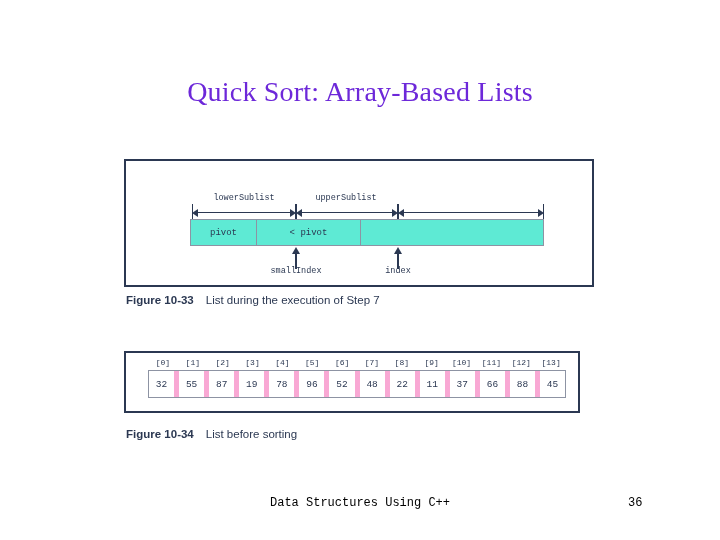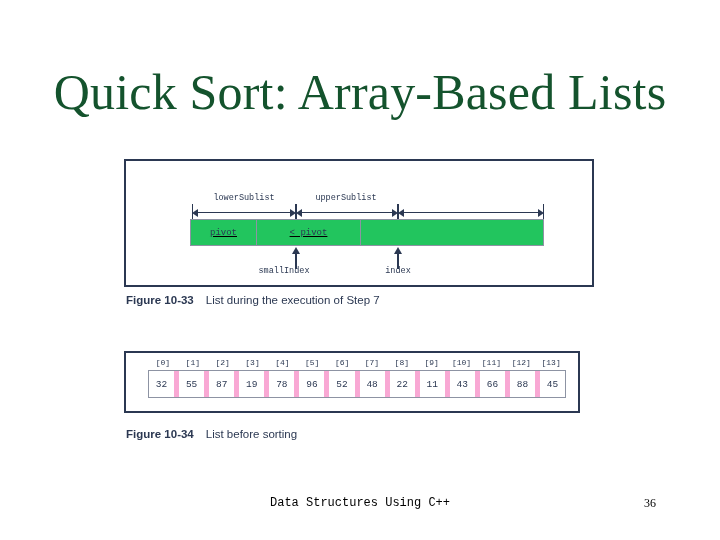--- a/index.html
+++ b/index.html
@@ -16,23 +16,23 @@
   }
 
   
   #slide-title {
     position: absolute;
     left: 0;
     top: 68px;
     width: 720px;
     text-align: center;
     font-family: "Liberation Serif", serif;
-    font-size: 50px;
+    font-size: 28px;
     line-height: 48px;
-    color: #14532d;
+    color: #6d28d9;
     letter-spacing: 0.2px;
     white-space: nowrap;
   }
 
   
   #figure-33-box {
     position: absolute;
     left: 124px;
     top: 159px;
     width: 470px;
@@ -103,22 +103,21 @@
   
   #fig33-row {
     position: absolute;
     left: 64px;
     top: 58px;
     width: 354px;
     height: 27px;
     display: flex;
     box-sizing: border-box;
     border: 1px solid #8d93a3;
-    background: #22c55e;
-    text-decoration: underline;
+    background: #5eead4;
   }
   .fig33-cell {
     box-sizing: border-box;
     display: flex;
     align-items: center;
     justify-content: center;
     font-family: "Liberation Mono", monospace;
     font-size: 9px;
     color: #2b3852;
     border-right: 1px solid #8d93a3;
@@ -156,21 +155,21 @@
   #ptr-index       { left: 267px; top: 86px; }
 
   .ptr-label {
     position: absolute;
     font-family: "Liberation Mono", monospace;
     font-size: 8.5px;
     color: #2b3852;
     text-align: center;
     white-space: nowrap;
   }
-  #label-small-index { left: 118px; top: 105px; width: 80px; }
+  #label-small-index { left: 130px; top: 105px; width: 80px; }
   #label-index       { left: 237px; top: 105px; width: 70px; }
 
   
   .caption {
     position: absolute;
     white-space: nowrap;
     color: #2b3852;
     font-family: "Liberation Sans", sans-serif;
     font-size: 11.5px;
   }
@@ -242,25 +241,25 @@
     top: 496px;
     width: 720px;
     text-align: center;
     font-family: Liberation Mono, monospace;
     font-size: 12px;
     color: #000000;
     white-space: nowrap;
   }
   #footer-page {
     position: absolute;
-    left: 644px;
+    left: 628px;
     top: 496px;
     width: 40px;
     text-align: left;
-    font-family: Liberation Serif, serif;
+    font-family: Liberation Mono, monospace;
     font-size: 12px;
     color: #000000;
   }
 </style>
 </head>
 <body>
 
 <div id="slide-title">Quick Sort: Array-Based Lists</div>
 
 <div id="figure-33-box">
@@ -340,21 +339,21 @@
       <div class="val-cell">32</div>
       <div class="val-cell">55</div>
       <div class="val-cell">87</div>
       <div class="val-cell">19</div>
       <div class="val-cell">78</div>
       <div class="val-cell">96</div>
       <div class="val-cell">52</div>
       <div class="val-cell">48</div>
       <div class="val-cell">22</div>
       <div class="val-cell">11</div>
-      <div class="val-cell">43</div>
+      <div class="val-cell">37</div>
       <div class="val-cell">66</div>
       <div class="val-cell">88</div>
       <div class="val-cell">45</div>
     </div>
 </div>
 
 <div class="caption" id="caption-34">
   <span class="cap-num">Figure 10-34</span><span>List before sorting</span>
 </div>
 

